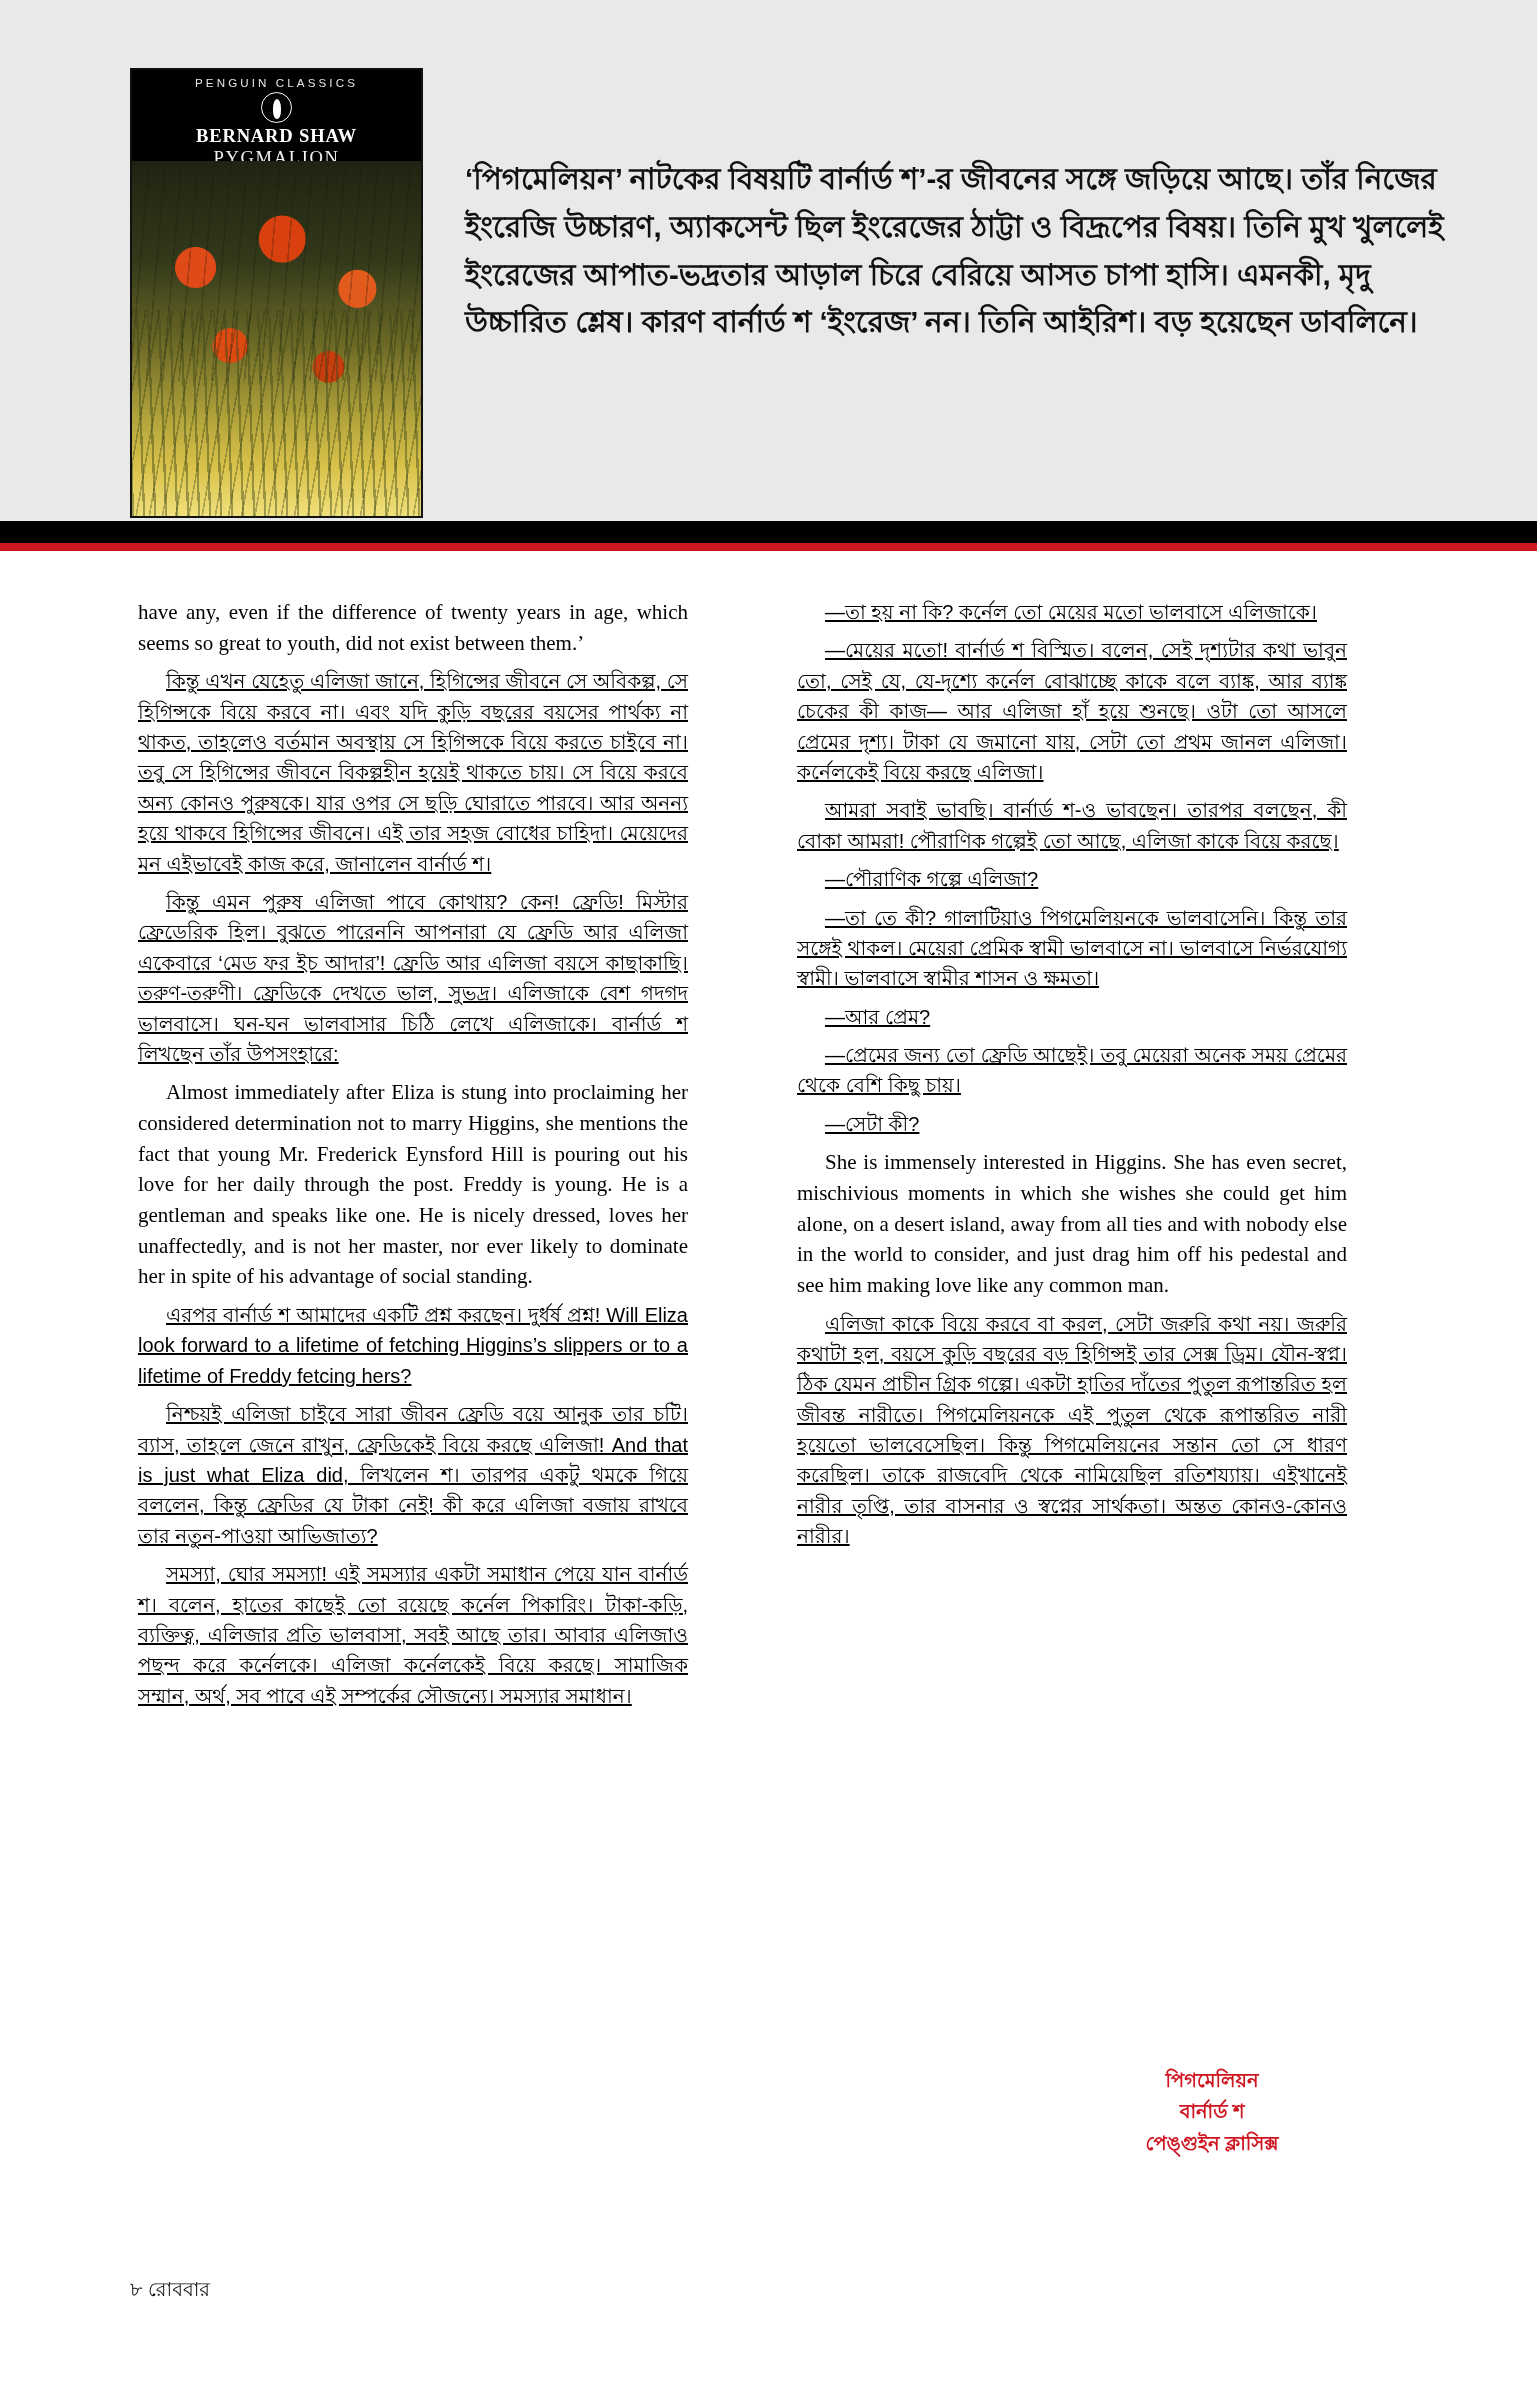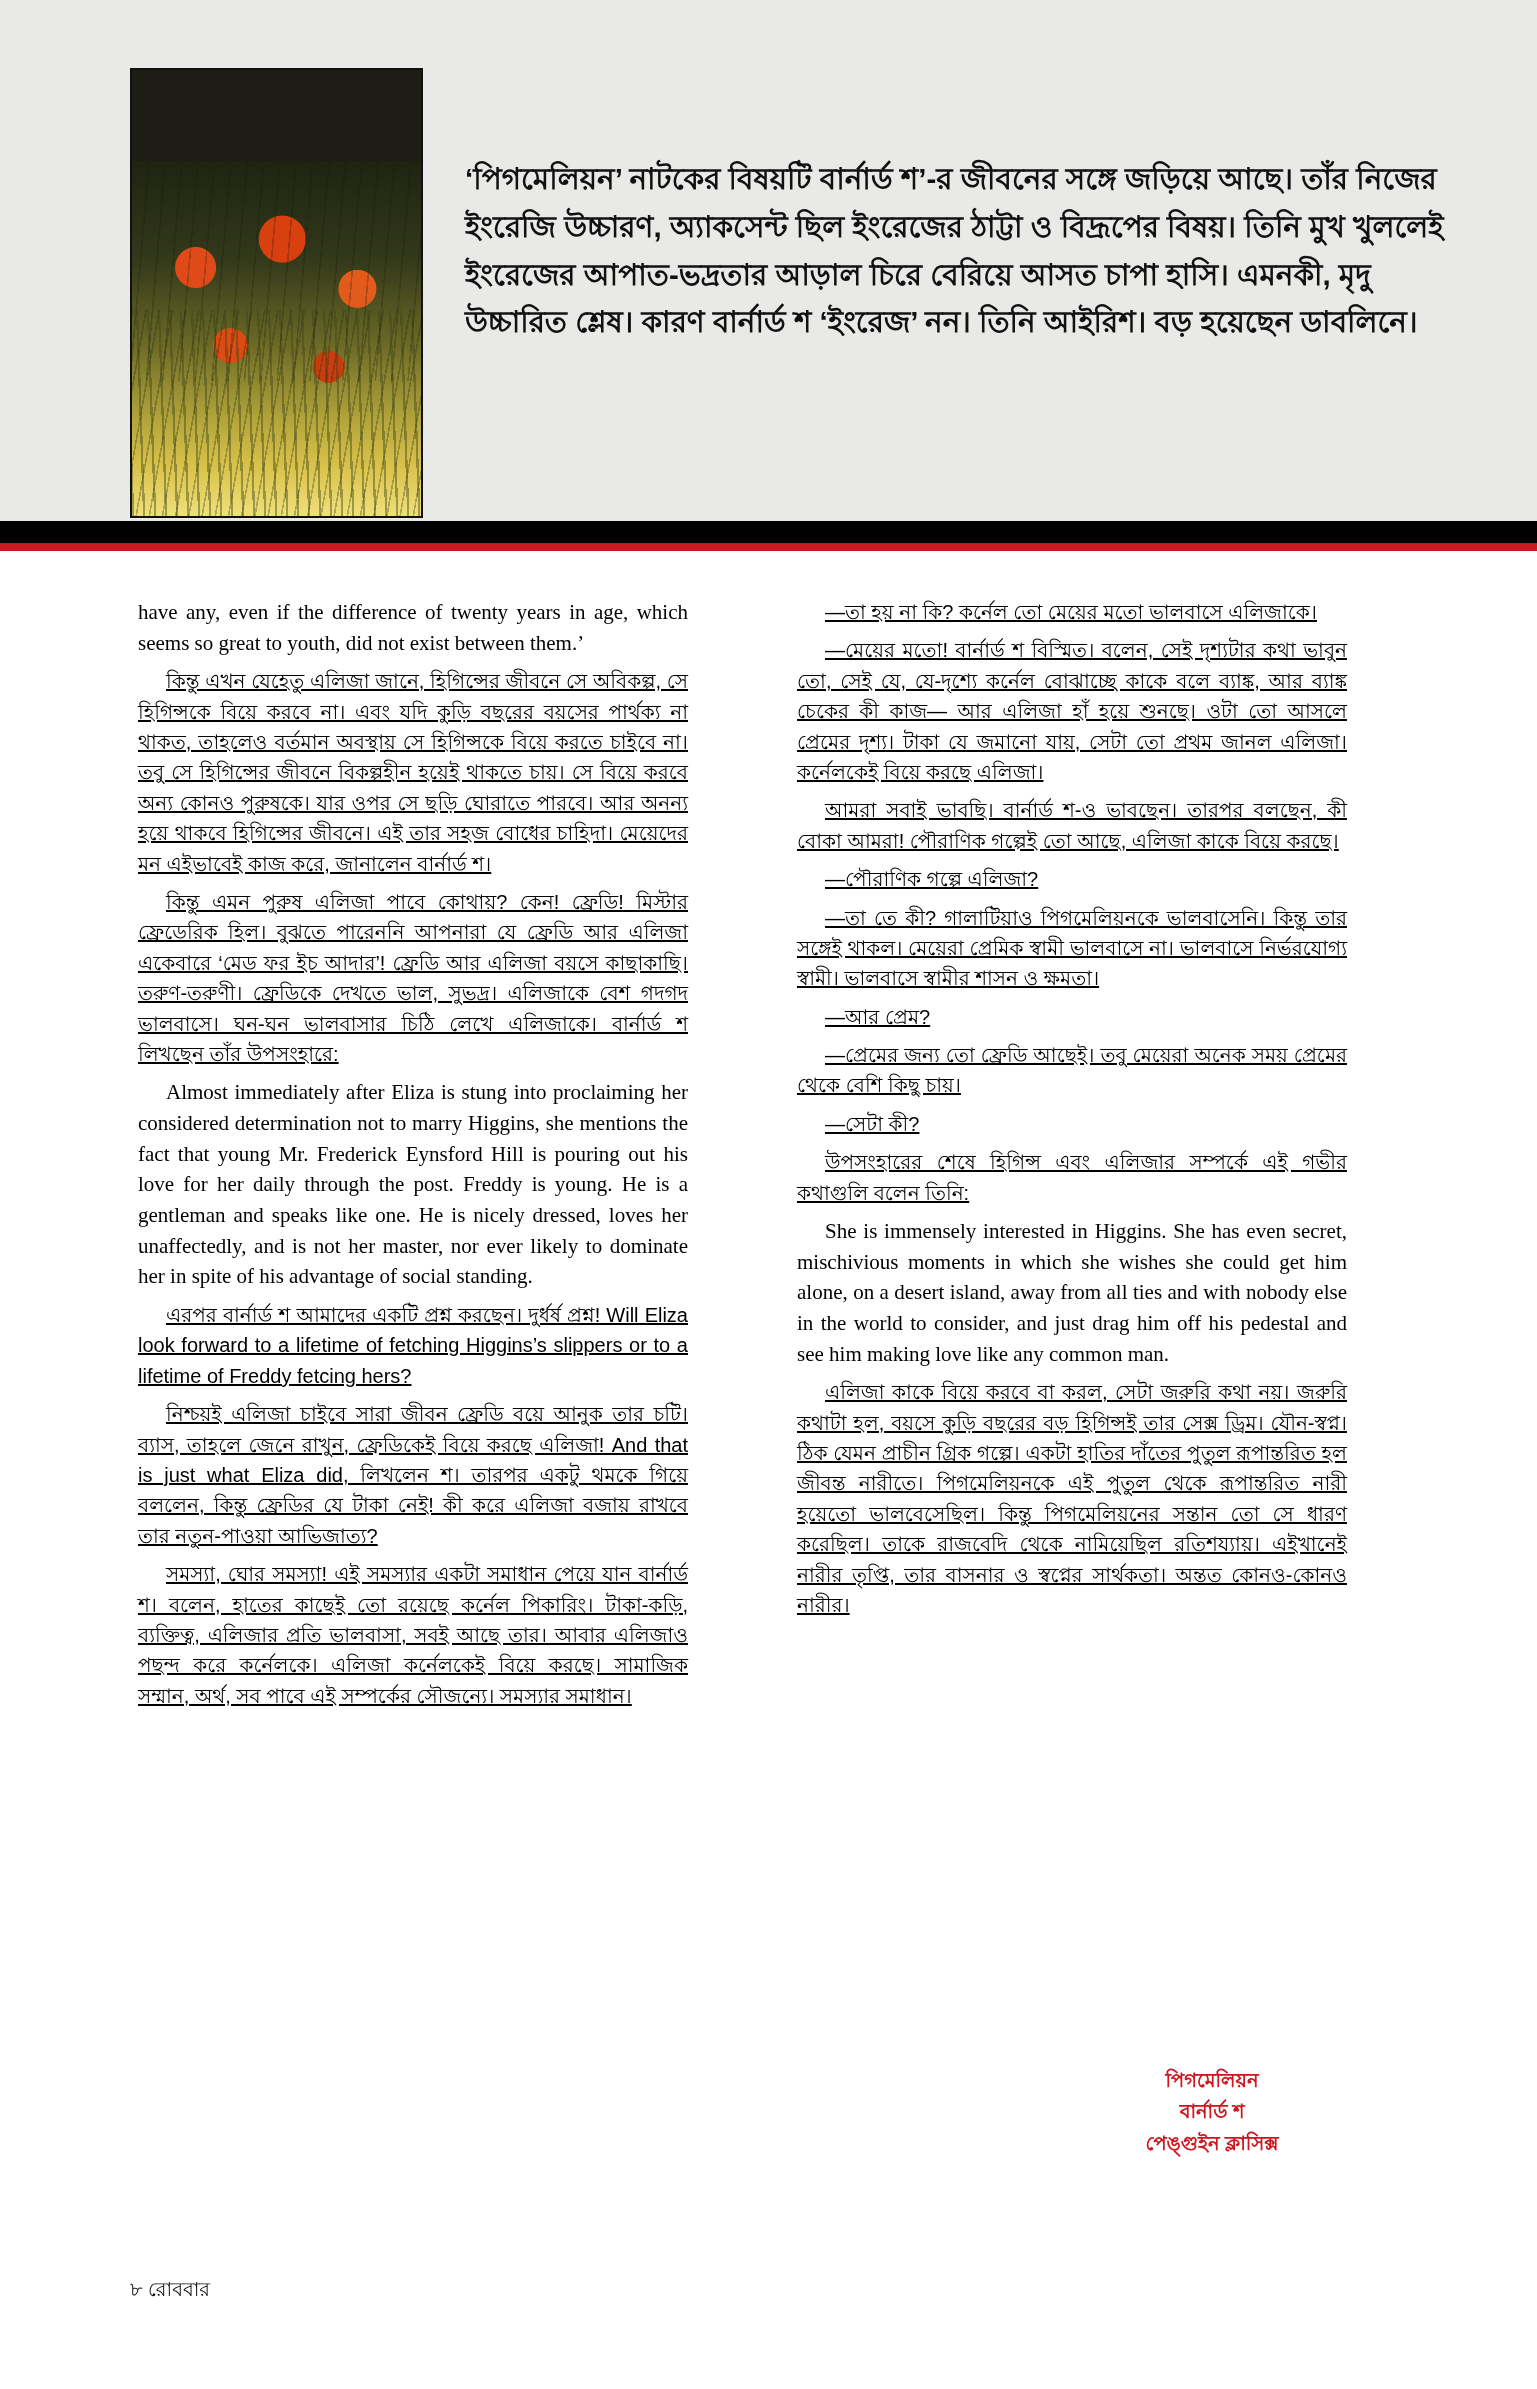--- a/index.html
+++ b/index.html
@@ -191,20 +191,26 @@
     color: #111;
   }
 </style>
 </head>
 <body>
 
 <div class="banner">
   <div class="banner-inner"></div>
 
   <div class="cover">
+    <div class="cover-top">
+      <div class="cover-penguin-line">PENGUIN CLASSICS</div>
+      <div class="cover-oval"></div>
+      <div class="cover-author">BERNARD SHAW</div>
+      <div class="cover-title">PYGMALION</div>
+    </div>
     <div class="cover-art"></div>
   </div>
 
   <div class="banner-text">‘পিগমেলিয়ন’ নাটকের বিষয়টি বার্নার্ড শ’-র জীবনের সঙ্গে জড়িয়ে আছে। তাঁর নিজের ইংরেজি উচ্চারণ, অ্যাকসেন্ট ছিল ইংরেজের ঠাট্টা ও বিদ্রূপের বিষয়। তিনি মুখ খুললেই ইংরেজের আপাত-ভদ্রতার আড়াল চিরে বেরিয়ে আসত চাপা হাসি। এমনকী, মৃদু উচ্চারিত শ্লেষ। কারণ বার্নার্ড শ ‘ইংরেজ’ নন। তিনি আইরিশ। বড় হয়েছেন ডাবলিনে।</div>
 
   <div class="banner-rule"></div>
   <div class="banner-rule-red"></div>
 </div>
 
 <div class="content">
@@ -221,21 +227,20 @@
 
   <div class="col col-right">
     <p class="bn dash">—তা হয় না কি? কর্নেল তো মেয়ের মতো ভালবাসে এলিজাকে।</p>
     <p class="bn dash">—মেয়ের মতো! বার্নার্ড শ বিস্মিত। বলেন, সেই দৃশ্যটার কথা ভাবুন তো, সেই যে, যে-দৃশ্যে কর্নেল বোঝাচ্ছে কাকে বলে ব্যাঙ্ক, আর ব্যাঙ্ক চেকের কী কাজ— আর এলিজা হাঁ হয়ে শুনছে। ওটা তো আসলে প্রেমের দৃশ্য। টাকা যে জমানো যায়, সেটা তো প্রথম জানল এলিজা। কর্নেলকেই বিয়ে করছে এলিজা।</p>
     <p class="bn">আমরা সবাই ভাবছি। বার্নার্ড শ-ও ভাবছেন। তারপর বলছেন, কী বোকা আমরা! পৌরাণিক গল্পেই তো আছে, এলিজা কাকে বিয়ে করছে।</p>
     <p class="bn dash">—পৌরাণিক গল্পে এলিজা?</p>
     <p class="bn dash">—তা তে কী? গালাটিয়াও পিগমেলিয়নকে ভালবাসেনি। কিন্তু তার সঙ্গেই থাকল। মেয়েরা প্রেমিক স্বামী ভালবাসে না। ভালবাসে নির্ভরযোগ্য স্বামী। ভালবাসে স্বামীর শাসন ও ক্ষমতা।</p>
     <p class="bn dash">—আর প্রেম?</p>
     <p class="bn dash">—প্রেমের জন্য তো ফ্রেডি আছেই। তবু মেয়েরা অনেক সময় প্রেমের থেকে বেশি কিছু চায়।</p>
     <p class="bn dash">—সেটা কী?</p>
-    <p class="bn">উপসংহারের শেষে হিগিন্স এবং এলিজার সম্পর্কে এই গভীর কথাগুলি বলেন তিনি:</p>
     <p class="quote">She is immensely interested in Higgins. She has even secret, mischivious moments in which she wishes she could get him alone, on a desert island, away from all ties and with nobody else in the world to consider, and just drag him off his pedestal and see him making love like any common man.</p>
     <p class="bn">এলিজা কাকে বিয়ে করবে বা করল, সেটা জরুরি কথা নয়। জরুরি কথাটা হল, বয়সে কুড়ি বছরের বড় হিগিন্সই তার সেক্স ড্রিম। যৌন-স্বপ্ন। ঠিক যেমন প্রাচীন গ্রিক গল্পে। একটা হাতির দাঁতের পুতুল রূপান্তরিত হল জীবন্ত নারীতে। পিগমেলিয়নকে এই পুতুল থেকে রূপান্তরিত নারী হয়েতো ভালবেসেছিল। কিন্তু পিগমেলিয়নের সন্তান তো সে ধারণ করেছিল। তাকে রাজবেদি থেকে নামিয়েছিল রতিশয্যায়। এইখানেই নারীর তৃপ্তি, তার বাসনার ও স্বপ্নের সার্থকতা। অন্তত কোনও-কোনও নারীর।</p>
   </div>
 
 </div>
 
 <div class="credits">
   <div>পিগমেলিয়ন</div>
   <div>বার্নার্ড শ</div>
   <div>পেঙ্গুইন ক্লাসিক্স</div>

